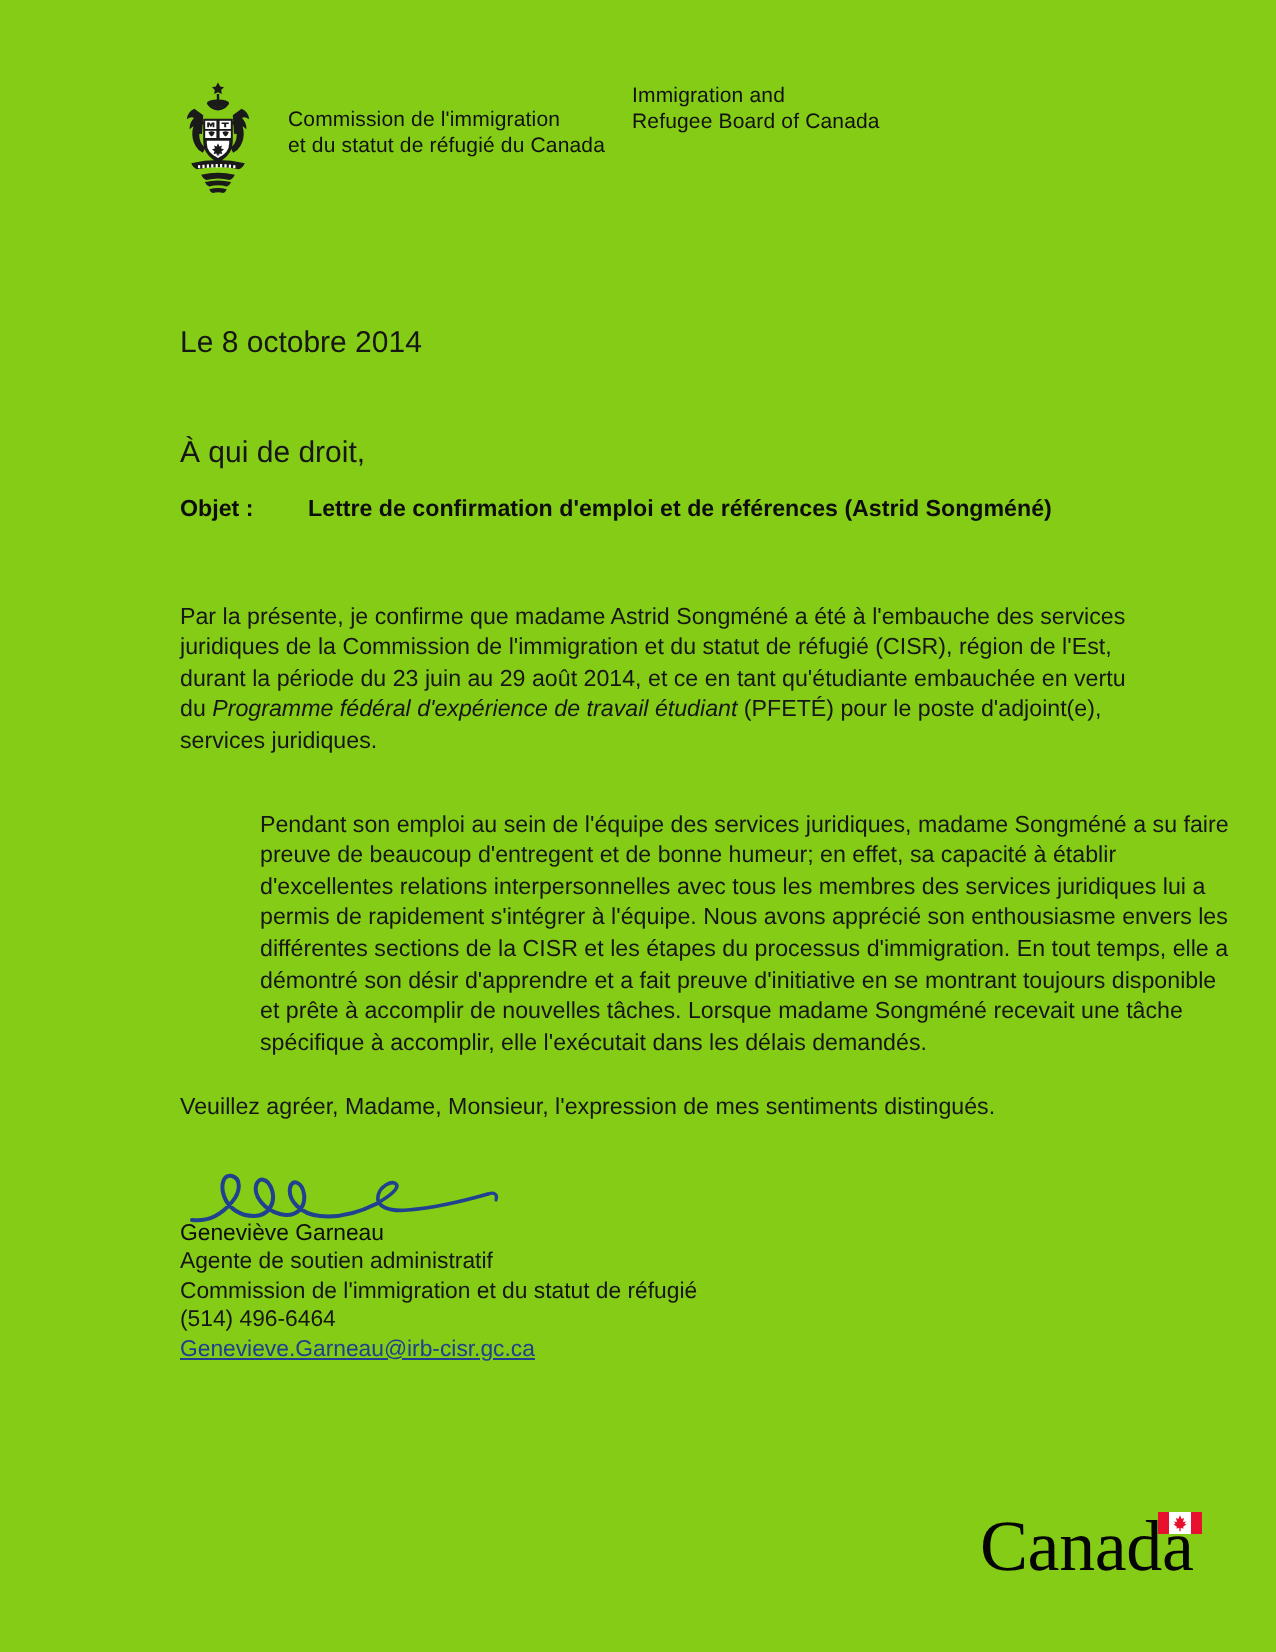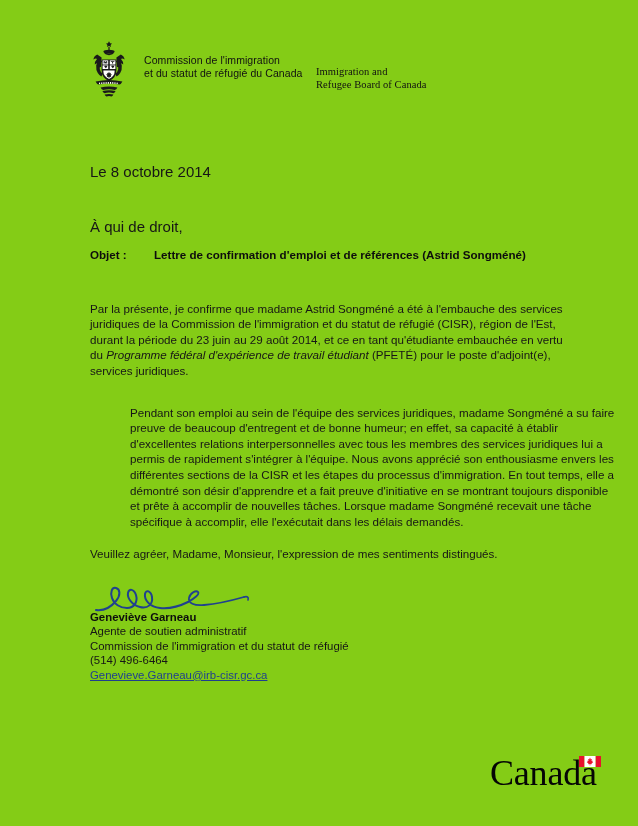--- a/index.html
+++ b/index.html
@@ -35,21 +35,21 @@
   }
   #coat-of-arms svg { display: block; }
   .wordmark-col {
     font-size: 10.5px;
     line-height: 12.6px;
     color: #111;
     white-space: nowrap;
     letter-spacing: 0.08px;
   }
   #dept-fr { margin-left: 14px; margin-top: 16px; width: 172px; }
-  #dept-en { margin-left: 0px; margin-top: 28px; font-family: Liberation Serif, serif; }
+  #dept-en { margin-left: 0px; margin-top: 4px; }
 
   
   .line {
     position: absolute;
     font-size: 15px;
     line-height: 15.4px;
     color: #161616;
   }
   #date-line  { left: 90px; top: 164px; }
   #salutation { left: 90px; top: 219px; }
@@ -90,21 +90,21 @@
   #signature-mark svg { display: block; }
 
   #signature-block {
     position: absolute;
     left: 90px;
     top: 610px;
     font-size: 11.4px;
     line-height: 14.4px;
     color: #161616;
   }
-  #signer-name { font-weight: bold; color: #0d0d0d; }
+  #signer-name { font-weight: normal; color: #0d0d0d; }
   #signer-email {
     color: #1f3f8f;
     text-decoration: underline;
     display: inline-block;
     text-align: right;
   }
 
   
   #canada-wordmark {
     position: absolute;

